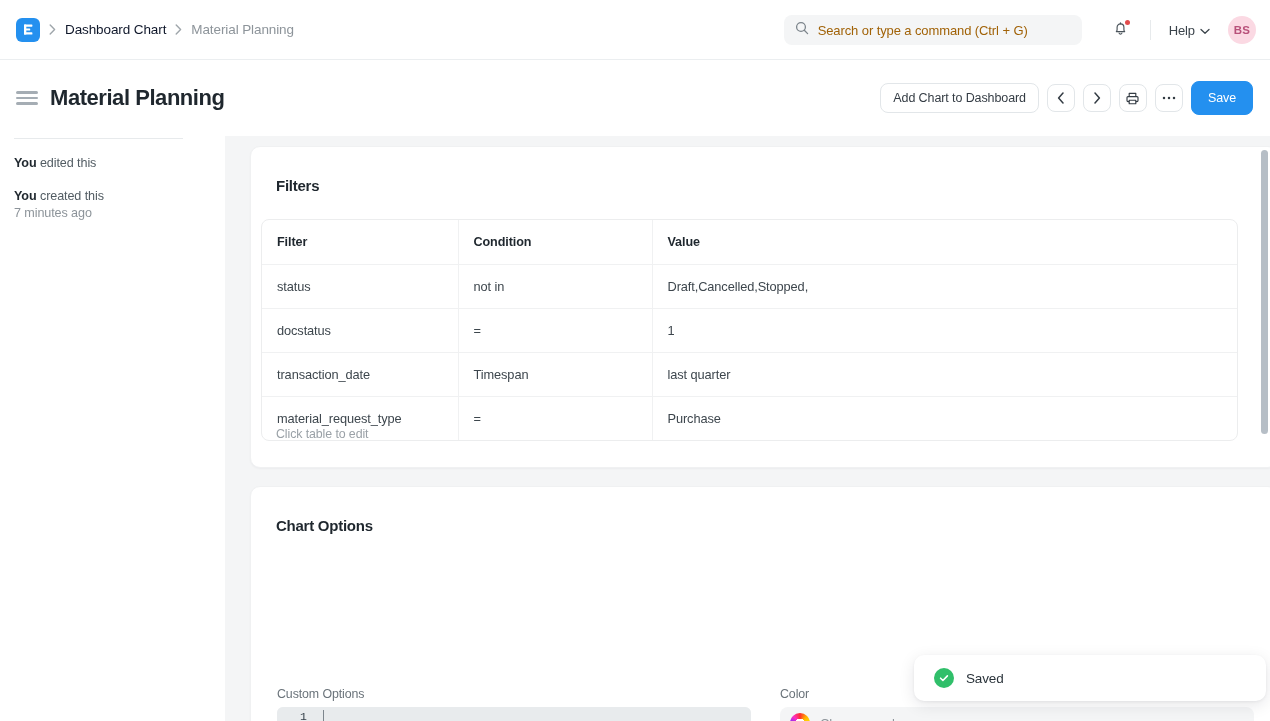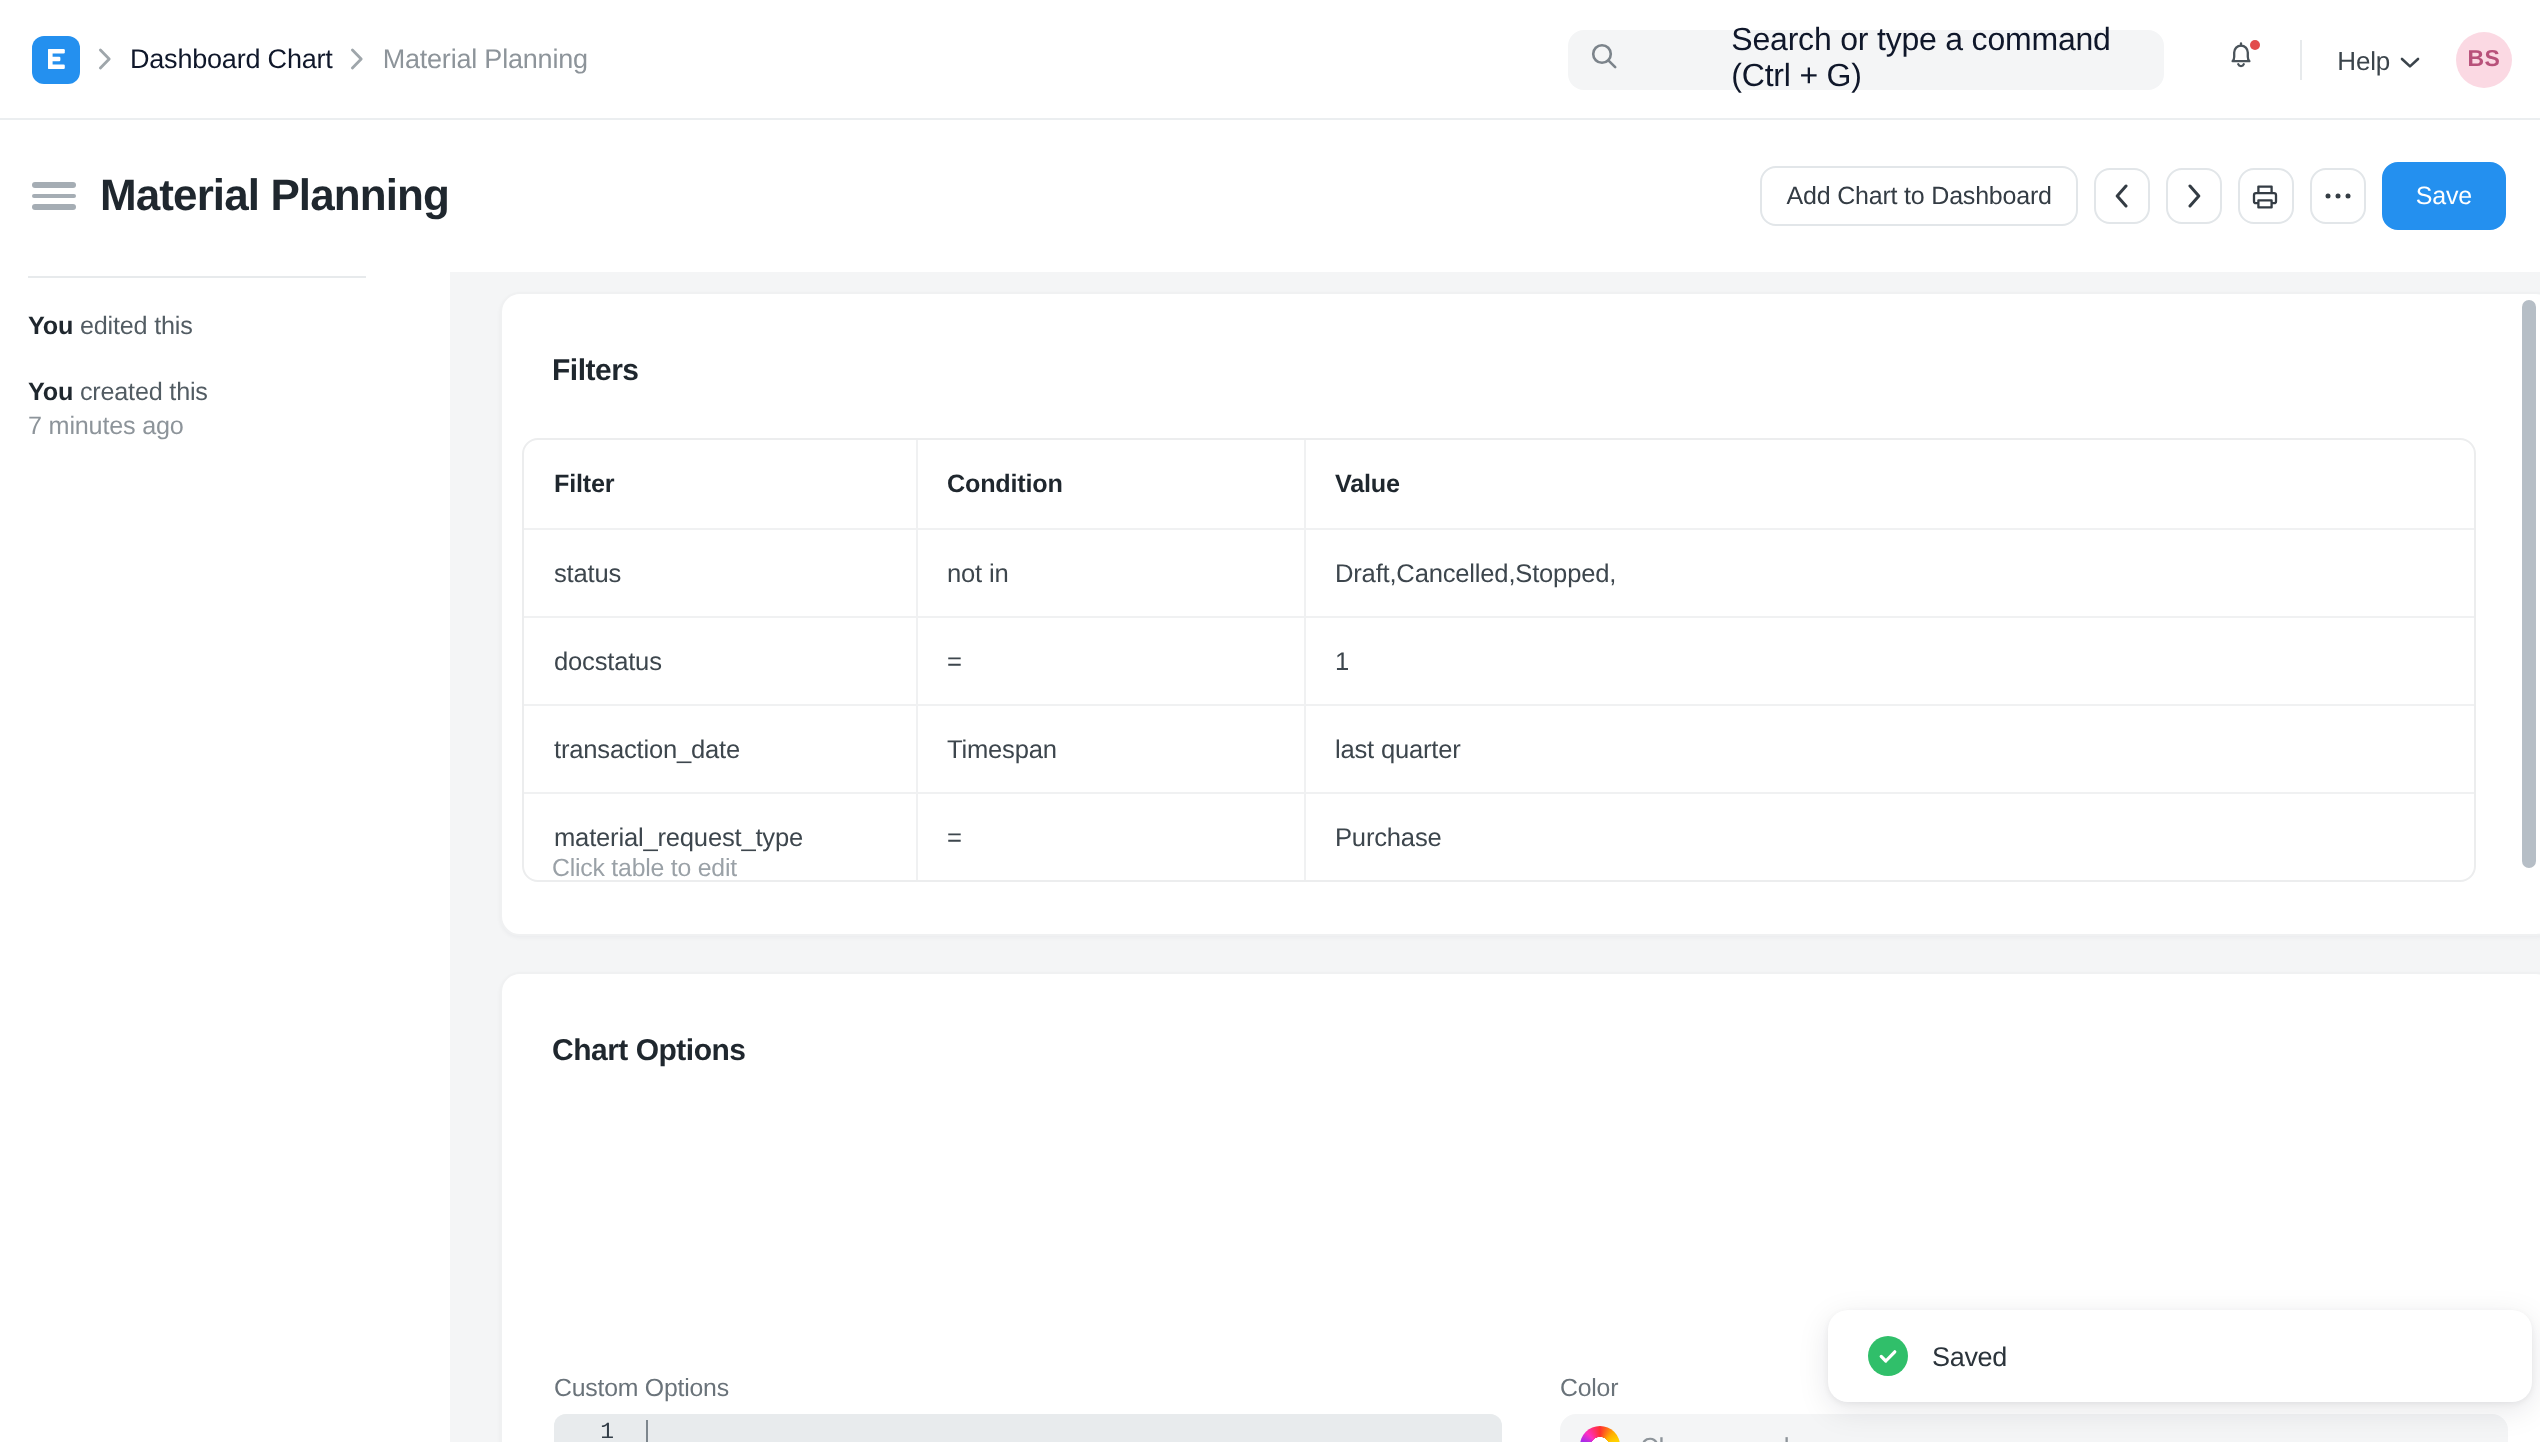--- a/index.html
+++ b/index.html
@@ -45,21 +45,21 @@
     display: flex; align-items: center; gap: 0;
   }
   .search-box {
     width: 298px; height: 30px;
     background: #f4f5f6; border-radius: 8px;
     display: flex; align-items: center;
     padding: 0 10px; gap: 9px;
     border: 1px solid transparent;
   }
   .search-box .ph {
-    font-size: 16px; color: #0f172a; letter-spacing: -0.1px; margin-left: 48px;
+    font-size: 13px; color: #a16207; letter-spacing: -0.1px;
   }
   .bell-wrap {
     width: 30px; height: 30px; margin-left: 24px;
     display: flex; align-items: center; justify-content: center;
     position: relative; border-radius: 6px;
   }
   .bell-dot {
     position: absolute; top: 5px; right: 6px;
     width: 5px; height: 5px; border-radius: 50%;
     background: #e24c4c;

